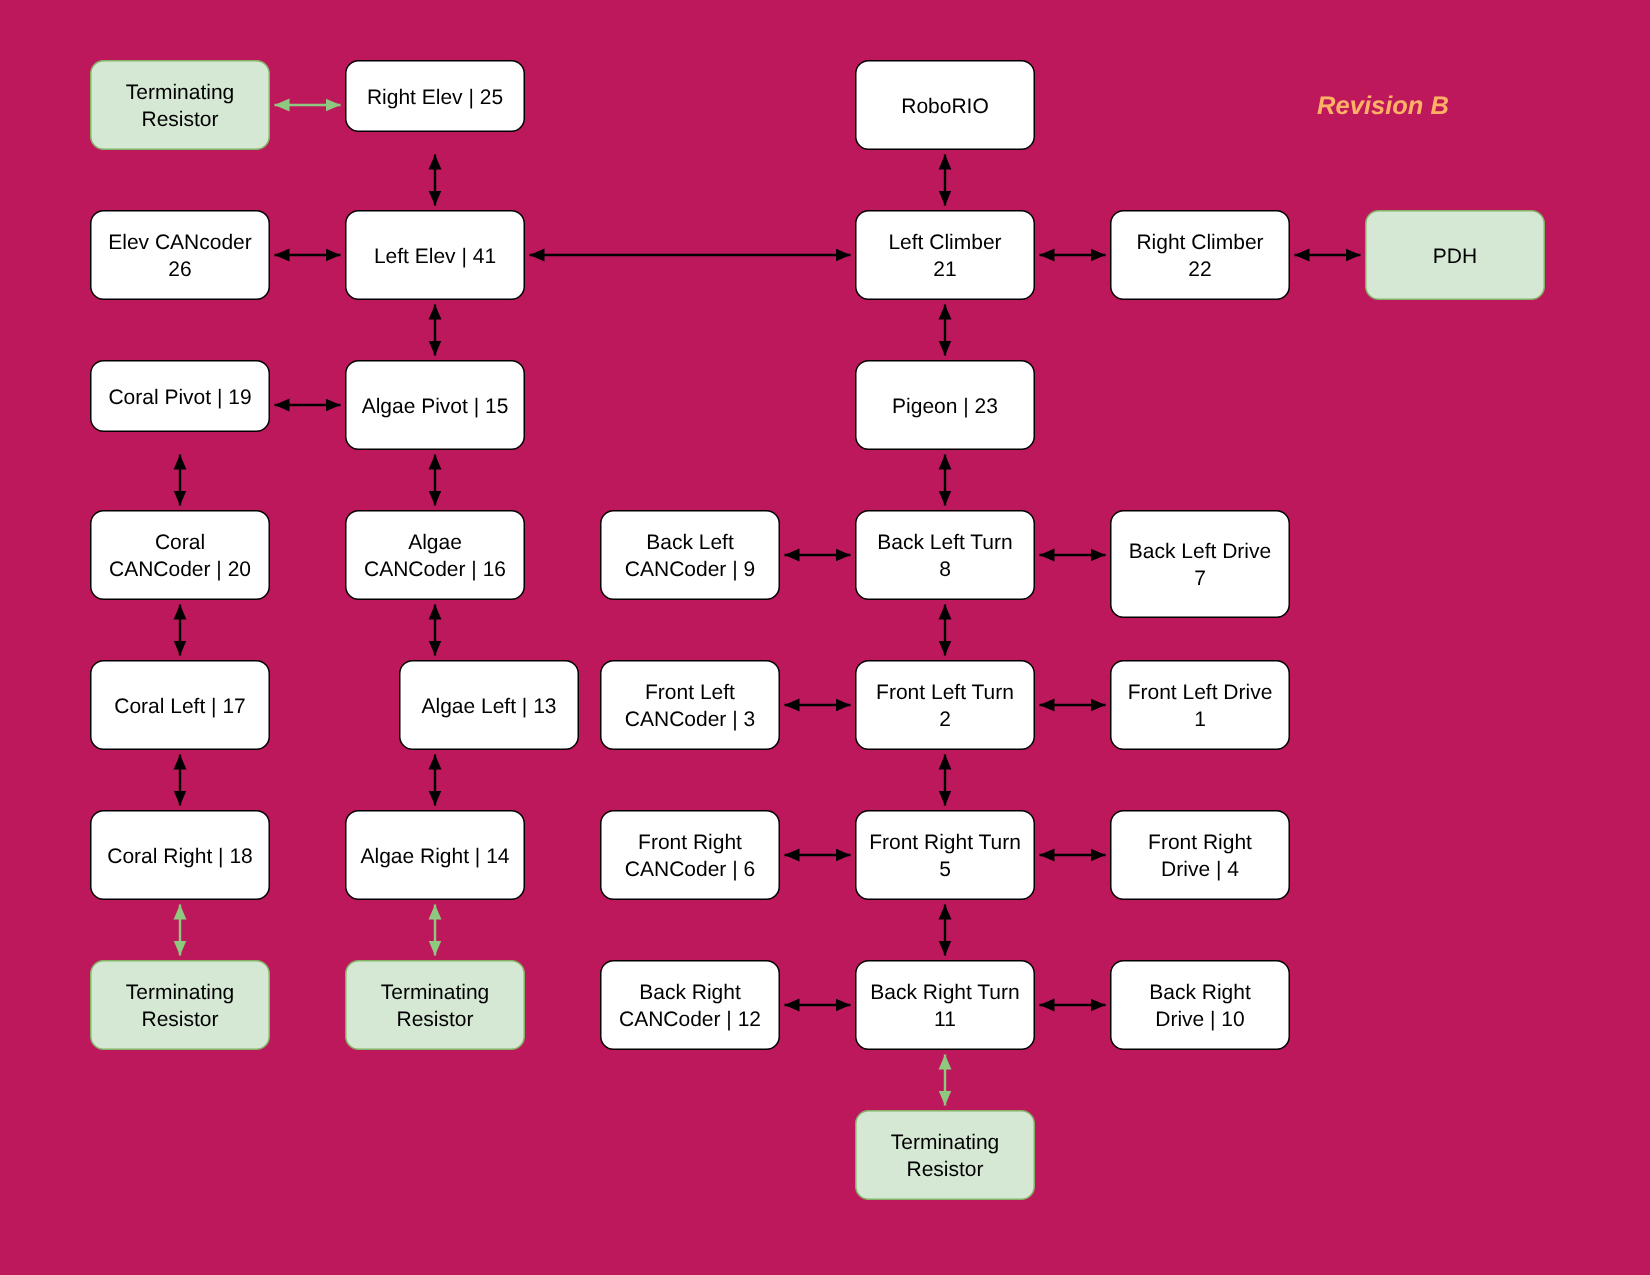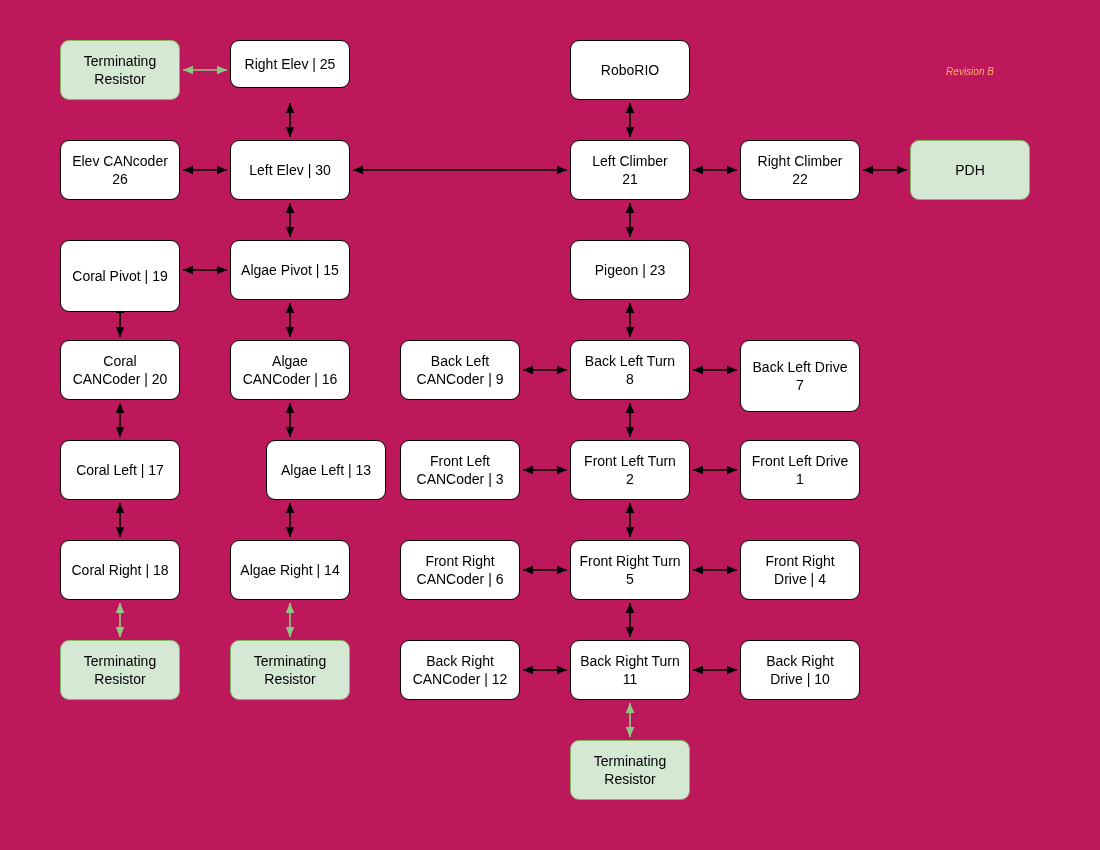--- a/index.html
+++ b/index.html
@@ -42,26 +42,26 @@
     line-height: 1.32;
     white-space: pre-line;
     padding: 2px;
   }
   .node.green {
     background: #d5e8d4;
     border-color: #82b366;
   }
   .revision {
     position: absolute;
-    left: 970px;
+    left: 922px;
     top: 71px;
     transform: translate(-50%, -50%);
-    font-size: 10px;
+    font-size: 17px;
     font-style: italic;
-    font-weight: normal;
+    font-weight: bold;
     white-space: nowrap;
   }
 </style>
 </head>
 <body>
 
 <div class="canvas">
   <svg id="edges" class="edges-layer" width="1100" height="850">
     <defs>
       <marker id="arrow-black" viewBox="0 0 11 11" refX="10" refY="5.5" markerWidth="11" markerHeight="11" markerUnits="userSpaceOnUse" orient="auto-start-reverse">
@@ -103,27 +103,27 @@
       <line x1="693" y1="670" x2="737" y2="670" stroke="#000000" stroke-width="1.6" marker-start="url(#arrow-black)" marker-end="url(#arrow-black)"></line>
       <line x1="630" y1="703" x2="630" y2="737" stroke="#8fc97f" stroke-width="1.6" marker-start="url(#arrow-green)" marker-end="url(#arrow-green)"></line>
     </svg>
   <div id="nodes" class="nodes-layer">
       <div class="node green" style="left: 60px; top: 40px; width: 120px; height: 60px;">Terminating
 Resistor</div>
       <div class="node" style="left: 230px; top: 40px; width: 120px; height: 48px;">Right Elev | 25</div>
       <div class="node" style="left: 570px; top: 40px; width: 120px; height: 60px;">RoboRIO</div>
       <div class="node" style="left: 60px; top: 140px; width: 120px; height: 60px;">Elev CANcoder
 26</div>
-      <div class="node" style="left: 230px; top: 140px; width: 120px; height: 60px;">Left Elev | 30</div>
+      <div class="node" style="left: 230px; top: 140px; width: 120px; height: 60px;">Left Elev | 41</div>
       <div class="node" style="left: 570px; top: 140px; width: 120px; height: 60px;">Left Climber
 21</div>
       <div class="node" style="left: 740px; top: 140px; width: 120px; height: 60px;">Right Climber
 22</div>
       <div class="node green" style="left: 910px; top: 140px; width: 120px; height: 60px;">PDH</div>
-      <div class="node" style="left: 60px; top: 240px; width: 120px; height: 72px;">Coral Pivot | 19</div>
+      <div class="node" style="left: 60px; top: 240px; width: 120px; height: 48px;">Coral Pivot | 19</div>
       <div class="node" style="left: 230px; top: 240px; width: 120px; height: 60px;">Algae Pivot | 15</div>
       <div class="node" style="left: 570px; top: 240px; width: 120px; height: 60px;">Pigeon | 23</div>
       <div class="node" style="left: 60px; top: 340px; width: 120px; height: 60px;">Coral
 CANCoder | 20</div>
       <div class="node" style="left: 230px; top: 340px; width: 120px; height: 60px;">Algae
 CANCoder | 16</div>
       <div class="node" style="left: 400px; top: 340px; width: 120px; height: 60px;">Back Left
 CANCoder | 9</div>
       <div class="node" style="left: 570px; top: 340px; width: 120px; height: 60px;">Back Left Turn
 8</div>

